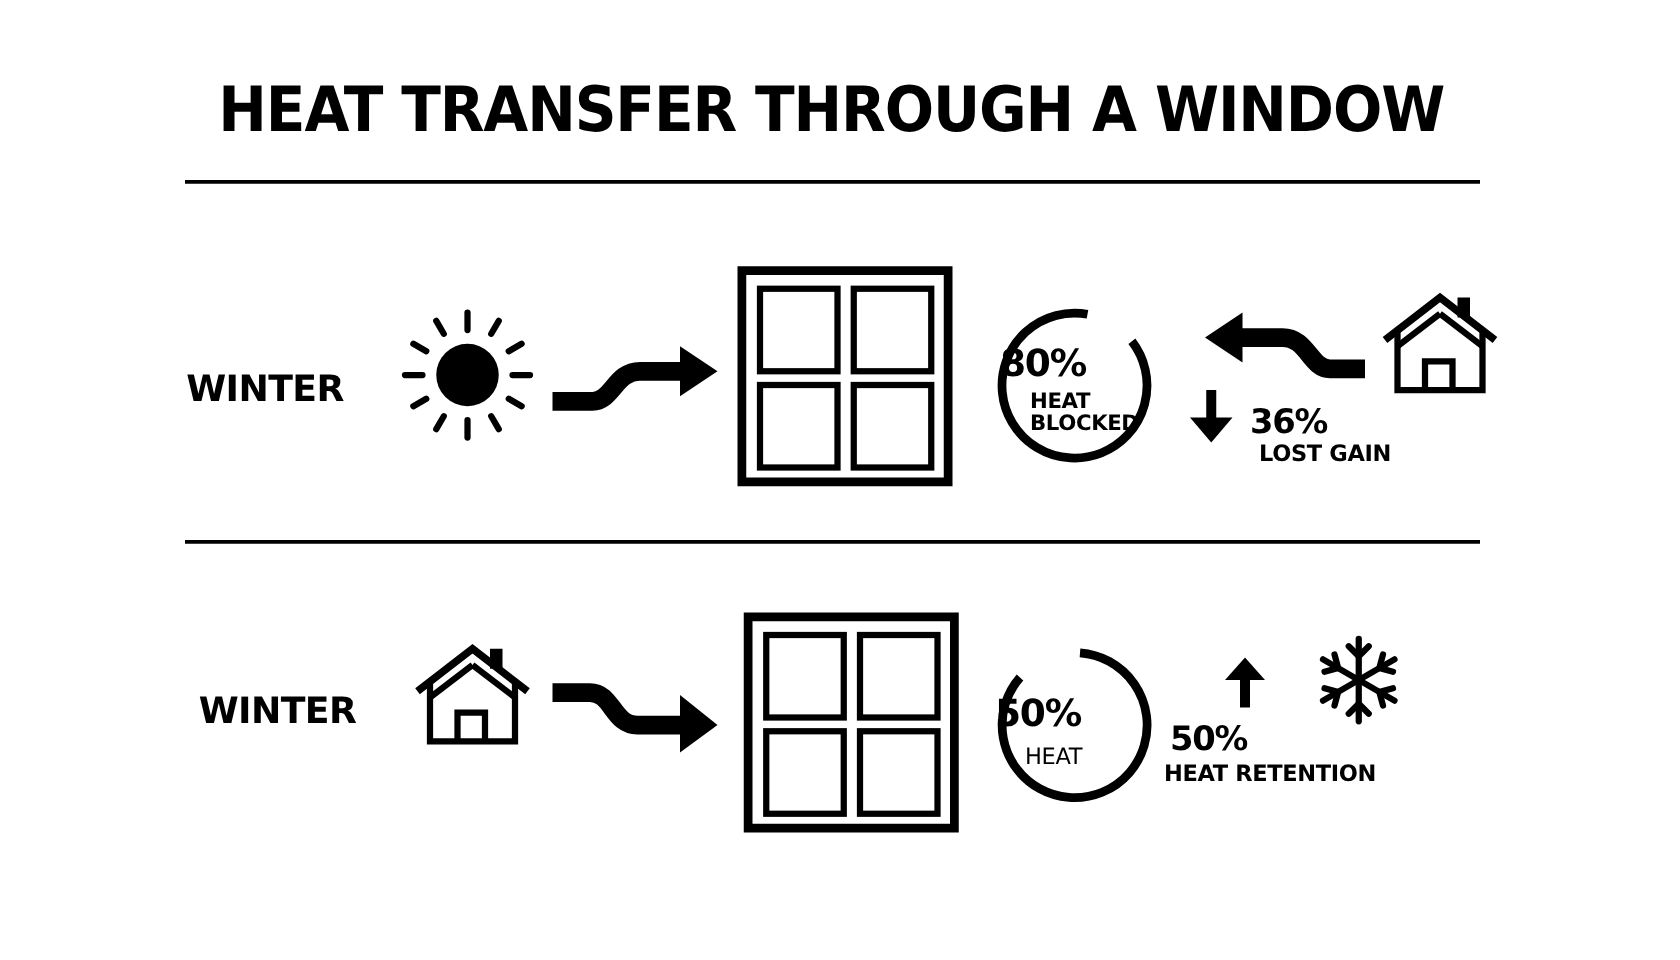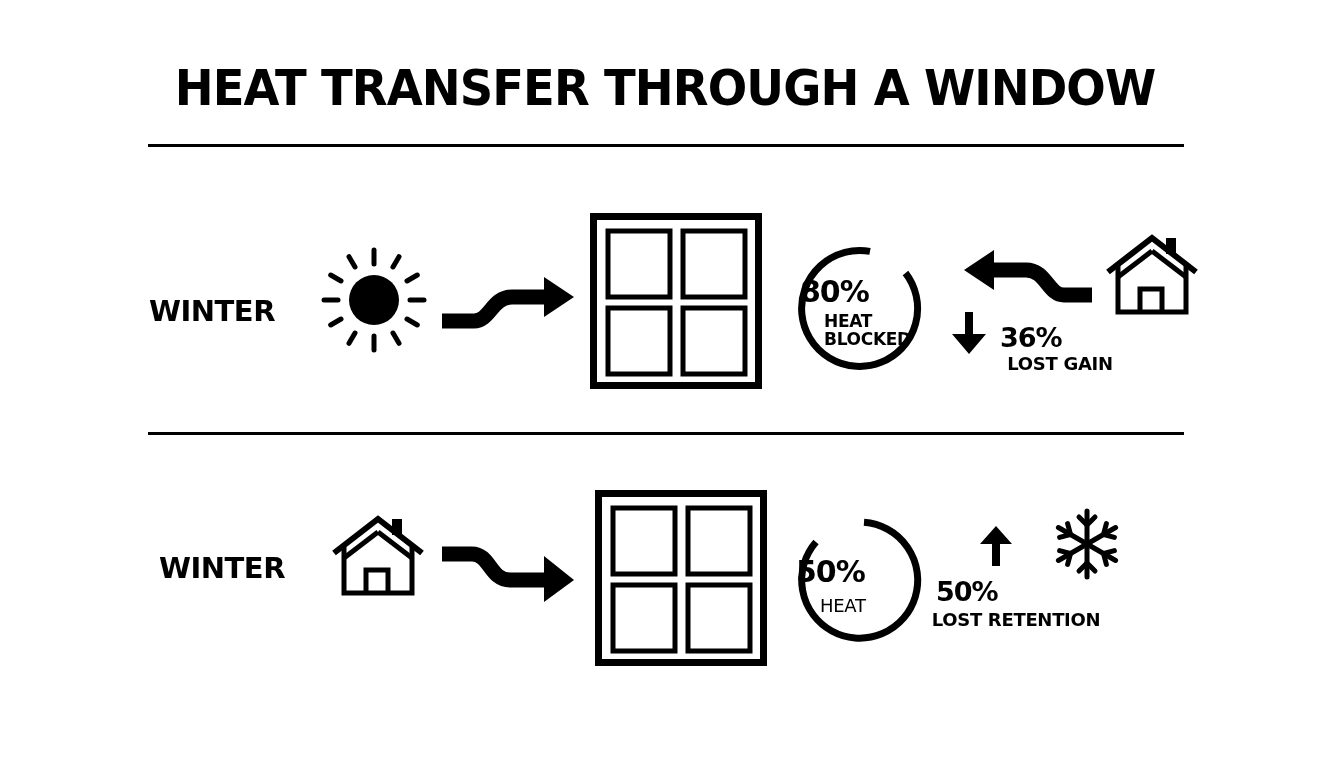--- a/index.html
+++ b/index.html
@@ -158,13 +158,13 @@
       <g transform="rotate(120)">
         <line x1="0" y1="-33" x2="0" y2="33"></line>
         <polyline points="-8,-27 0,-19 8,-27"></polyline>
         <polyline points="-8,27 0,19 8,27"></polyline>
       </g>
     </g>
   </svg>
 </div>
 
 <div class="abs big" style="left:936px; top:576px; width:120px; font-size:27px;">50%</div>
-<div class="abs mid" style="left:916px; top:610px; width:200px;">LOST RETENTION</div>
+<div class="abs mid" style="left:916px; top:610px; width:200px;">HEAT RETENTION</div>
 
 </body></html>

